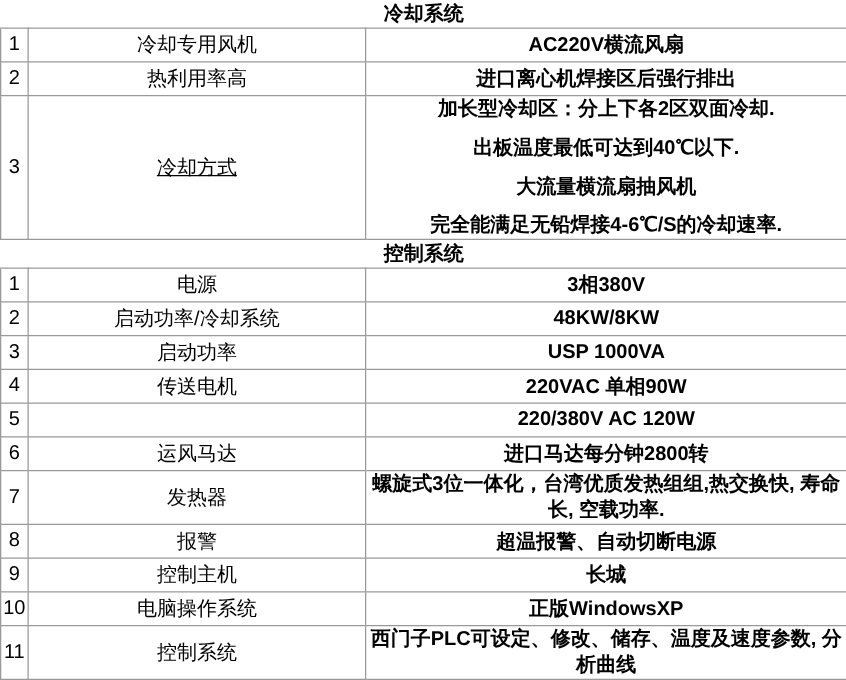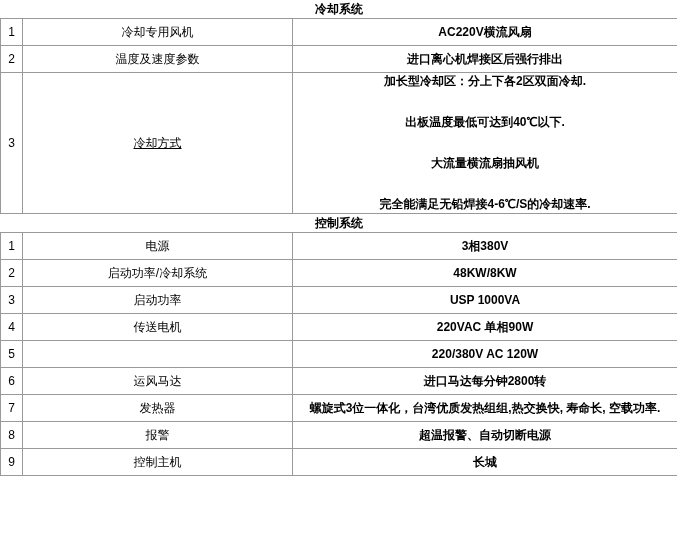--- a/index.html
+++ b/index.html
@@ -23,21 +23,21 @@
   }
   table.spec {
     width: 677px;
     border-collapse: collapse;
     table-layout: fixed;
   }
   table.spec td {
     border: 1px solid #999999;
     padding: 0;
     vertical-align: middle;
-    font-size: 12px;
+    font-size: 16px;
     color: #000;
   }
   .col-num { width: 22px; }
   .col-name { width: 270px; }
   .col-val { width: 385px; }
 
   .num-cell {
     text-align: center;
     vertical-align: middle;
     font-size: 11px;
@@ -58,21 +58,21 @@
     border-left: 1px solid #ffffff !important;
     border-right: 1px solid #ffffff !important;
     border-top: 1px solid #ffffff !important;
     padding: 1px 0 3px 0;
   }
   .section-title.with-bottom {
     border-bottom: 1px solid #999999 !important;
   }
   .r1 td { height: 26px; }
   .valtext { display: block; }
-  .valtext + .valtext { margin-top: 24px; }
+  .valtext + .valtext { margin-top: 10px; }
   .name-bottom {
     vertical-align: bottom;
     padding-bottom: 4px;
     text-decoration: underline;
   }
   .num-bottom {
     vertical-align: bottom;
     padding-bottom: 4px;
     text-align: center;
     font-size: 11px;
@@ -93,21 +93,21 @@
       <tr>
         <td colspan="3" class="section-title with-bottom">冷却系统</td>
       </tr>
       <tr class="r1">
         <td class="num-cell">1</td>
         <td class="name-cell">冷却专用风机</td>
         <td class="val-cell">AC220V横流风扇</td>
       </tr>
       <tr class="r1">
         <td class="num-cell">2</td>
-        <td class="name-cell">温度及速度参数</td>
+        <td class="name-cell">热利用率高</td>
         <td class="val-cell">进口离心机焊接区后强行排出</td>
       </tr>
       <tr>
         <td class="num-bottom">3</td>
         <td class="name-cell name-bottom">冷却方式</td>
         <td class="val-cell">
           <span class="valtext">加长型冷却区：分上下各2区双面冷却.</span>
           <span class="valtext">出板温度最低可达到40℃以下.</span>
           <span class="valtext">大流量横流扇抽风机</span>
           <span class="valtext">完全能满足无铅焊接4-6℃/S的冷却速率.</span>
@@ -164,16 +164,26 @@
       <tr class="r1">
         <td class="num-cell">8</td>
         <td class="name-cell">报警</td>
         <td class="val-cell">超温报警、自动切断电源</td>
       </tr>
       <tr class="r1">
         <td class="num-cell">9</td>
         <td class="name-cell">控制主机</td>
         <td class="val-cell">长城</td>
       </tr>
+      <tr class="r1">
+        <td class="num-cell">10</td>
+        <td class="name-cell">电脑操作系统</td>
+        <td class="val-cell">正版WindowsXP</td>
+      </tr>
+      <tr class="r1">
+        <td class="num-cell">11</td>
+        <td class="name-cell">控制系统</td>
+        <td class="val-cell">西门子PLC可设定、修改、储存、温度及速度参数, 分析曲线</td>
+      </tr>
     </tbody>
   </table>
 
 </div>
 
 </body></html>

